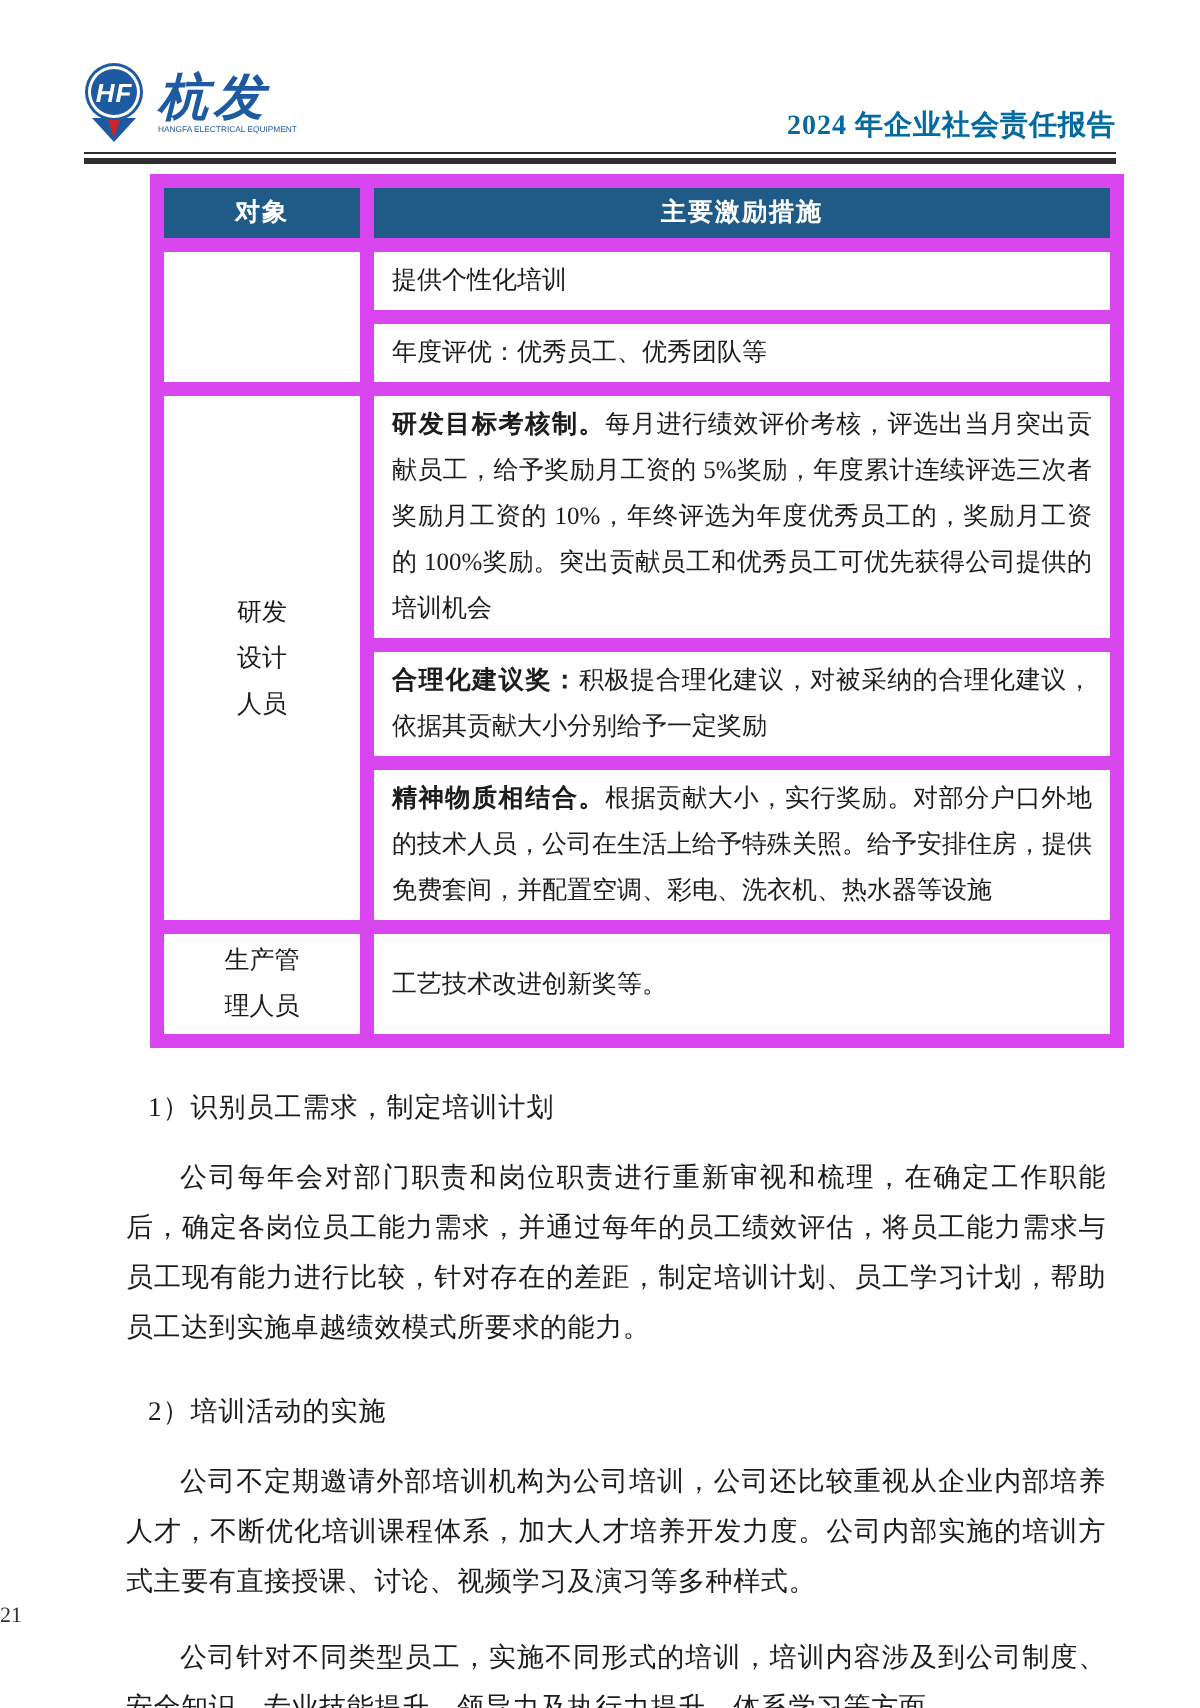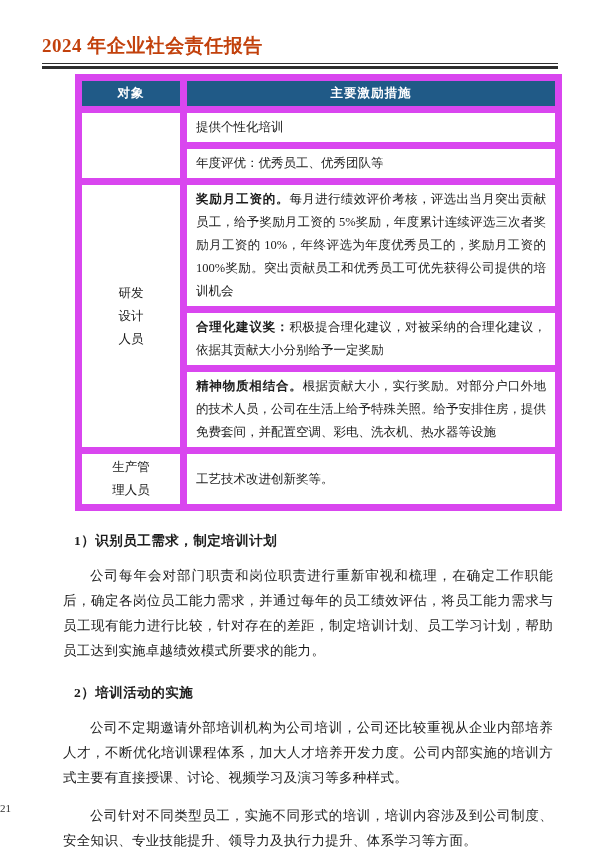--- a/index.html
+++ b/index.html
@@ -50,21 +50,21 @@
   .brand-cn{
     color:#1E5AA2;font-weight:bold;font-style:italic;
     font-size:25px;line-height:26px;letter-spacing:3px;
   }
   .brand-en{
     color:#1E5AA2;font-size:8px;line-height:8px;white-space:nowrap;
     transform:scale(0.52);transform-origin:0 0;
     font-family:"Liberation Sans","DejaVu Sans",sans-serif;
   }
   .report-title{
-    font-size:19px;font-weight:bold;color:#c2410c;
+    font-size:14px;font-weight:bold;color:#0369a1;
     padding-bottom:3px;letter-spacing:0.5px;
   }
   .header-rule{
     margin:1px 42px 0 42px;
     height:2px;
     border-top:1.5px solid #2e2e2e;
     border-bottom:3px solid #2e2e2e;
   }
   
   table.incentive{
@@ -102,21 +102,21 @@
   }
   td.measure-cell b{letter-spacing:0.5px;}
   
   .main{margin:0 47px;}
   .section-heading{
     font-size:15px;font-weight:bold;
     margin:21px 0 0 6px;
     letter-spacing:0.5px;
   }
   .sub-heading{
-    font-size:13.5px;font-weight:bold;
+    font-size:13.5px;font-weight:normal;
     margin:21px 0 0 0;
     text-indent:27px;
     letter-spacing:0.5px;
   }
   .para{
     font-size:13.5px;
     line-height:25px;
     text-align:justify;
     text-indent:2em;
     margin:13px 0 0 16px;
@@ -129,20 +129,31 @@
     text-align:left;
     font-size:11px;color:#333;
   }
 </style>
 </head>
 <body>
 
 <div class="page">
 
   <div class="header">
+    <div class="logo">
+      <div class="logo-mark">
+        <div class="logo-circle">HF</div>
+        <div class="logo-v"></div>
+        <div class="logo-red"></div>
+      </div>
+      <div class="logo-text">
+        <div class="brand-cn">杭发</div>
+        <div class="brand-en">HANGFA ELECTRICAL EQUIPMENT</div>
+      </div>
+    </div>
     <div class="report-title">2024 年企业社会责任报告</div>
   </div>
   <div class="header-rule"></div>
 
   <table class="incentive">
     <tbody>
       <tr class="head">
         <th class="col-object">对象</th>
         <th class="col-measures">主要激励措施</th>
       </tr>
@@ -150,21 +161,21 @@
         <td class="label-cell" rowspan="2"></td>
         <td class="measure-cell"><span>提供个性化培训</span></td>
       </tr>
       <tr>
         <td class="measure-cell"><span>年度评优：优秀员工、优秀团队等</span></td>
       </tr>
       <tr>
         <td class="label-cell" rowspan="3">研发
 设计
 人员</td>
-        <td class="measure-cell"><b>奖励月工资的。</b><span>每月进行绩效评价考核，评选出当月突出贡献员工，给予奖励月工资的 5%奖励，年度累计连续评选三次者奖励月工资的 10%，年终评选为年度优秀员工的，奖励月工资的 100%奖励。突出贡献员工和优秀员工可优先获得公司提供的培训机会</span></td>
+        <td class="measure-cell"><b>研发目标考核制。</b><span>每月进行绩效评价考核，评选出当月突出贡献员工，给予奖励月工资的 5%奖励，年度累计连续评选三次者奖励月工资的 10%，年终评选为年度优秀员工的，奖励月工资的 100%奖励。突出贡献员工和优秀员工可优先获得公司提供的培训机会</span></td>
       </tr>
       <tr>
         <td class="measure-cell"><b>合理化建议奖：</b><span>积极提合理化建议，对被采纳的合理化建议，依据其贡献大小分别给予一定奖励</span></td>
       </tr>
       <tr>
         <td class="measure-cell"><b>精神物质相结合。</b><span>根据贡献大小，实行奖励。对部分户口外地的技术人员，公司在生活上给予特殊关照。给予安排住房，提供免费套间，并配置空调、彩电、洗衣机、热水器等设施</span></td>
       </tr>
       <tr>
         <td class="label-cell">生产管
 理人员</td>

